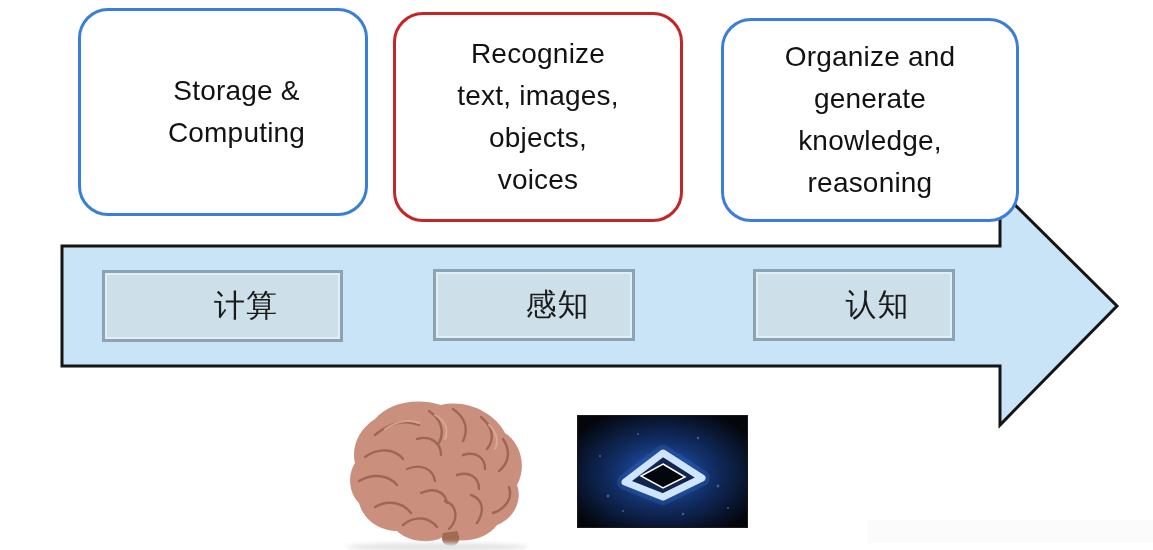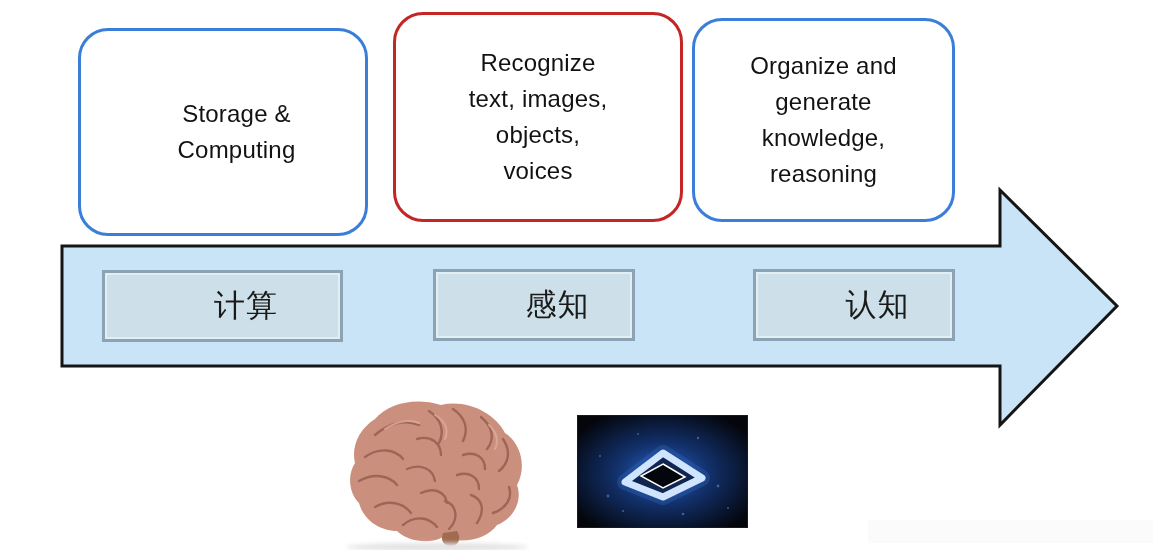--- a/index.html
+++ b/index.html
@@ -6,21 +6,21 @@
   .canvas{
     position:relative;width:1153px;height:550px;background:#ffffff;
     overflow:hidden;font-family:"Liberation Sans",sans-serif;color:#111;
   }
   .top-box{
     position:absolute;box-sizing:border-box;border:3px solid #3b7ed9;
     border-radius:30px;background:#ffffff;display:flex;align-items:center;
     justify-content:center;text-align:center;
   }
   .box-label{
-    white-space:pre-line;font-size:24px;line-height:1.5;color:#121212;
+    white-space:pre-line;font-size:28px;line-height:1.5;color:#121212;
     letter-spacing:0.2px;
   }
   .arrow-svg{position:absolute;left:0;top:0;}
   .stage-box{
     position:absolute;box-sizing:border-box;border:3px solid #8aa4b6;
     background:#cde0ea;display:flex;align-items:center;justify-content:center;
     box-shadow:inset 0 0 0 2px rgba(255,255,255,0.45);
   }
   .stage-label{font-size:31px;color:#1a1a1a;letter-spacing:1px;margin-left:47px;}
   .illustration{position:absolute;}
@@ -36,33 +36,33 @@
 </style>
 </head>
 <body>
 
 <div class="canvas">
 
   <svg class="arrow-svg" width="1153" height="550" viewBox="0 0 1153 550" aria-hidden="true">
     <polygon points="62,246 1000,246 1000,190 1117,306 1000,425 1000,366 62,366" stroke-width="3" stroke-linejoin="miter" style="fill: rgb(201, 228, 246); stroke: rgb(21, 21, 21);"></polygon>
   </svg>
 
-  <div class="top-box" style="left: 78px; top: 28px; width: 290px; height: 208px; border-color: rgb(59, 126, 217); padding-left: 27px;">
+  <div class="top-box" style="left: 78px; top: 8px; width: 290px; height: 208px; border-color: rgb(59, 126, 217); padding-left: 27px;">
     <span class="box-label">Storage &amp;
 Computing</span>
   </div>
 
   <div class="top-box" style="left: 393px; top: 12px; width: 290px; height: 210px; border-color: rgb(196, 37, 37);">
     <span class="box-label">Recognize
 text, images,
 objects,
 voices</span>
   </div>
 
-  <div class="top-box" style="left: 692px; top: 18px; width: 263px; height: 204px; border-color: rgb(59, 126, 217);">
+  <div class="top-box" style="left: 721px; top: 18px; width: 298px; height: 204px; border-color: rgb(59, 126, 217);">
     <span class="box-label">Organize and
 generate
 knowledge,
 reasoning</span>
   </div>
 
   <div class="stage-box" style="left: 102px; top: 270px; width: 241px; height: 72px; background-color: rgb(205, 224, 234); border-color: rgb(138, 164, 182);">
     <span class="stage-label">计算</span>
   </div>
 

